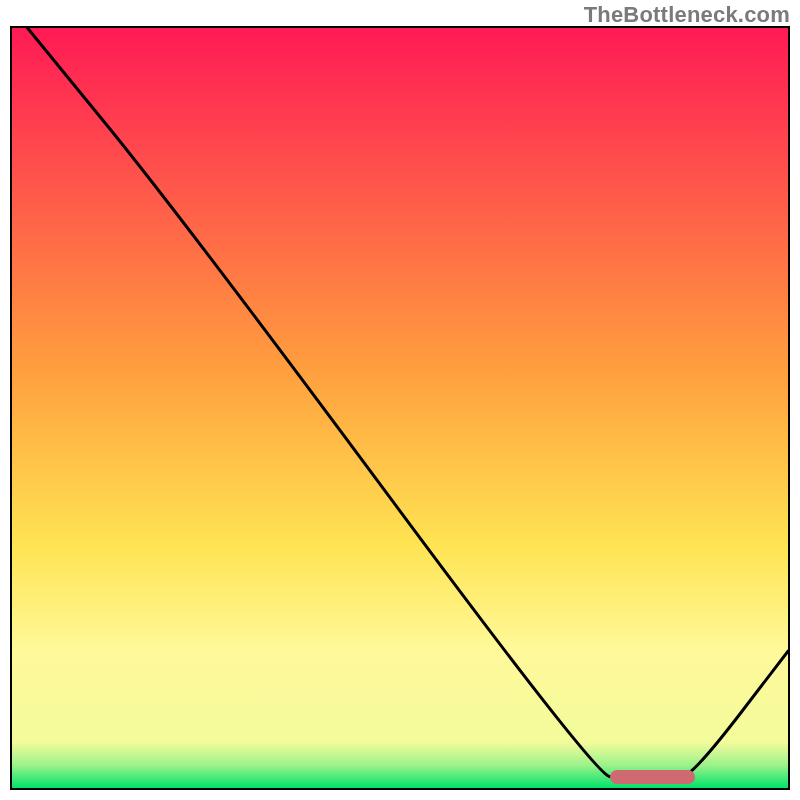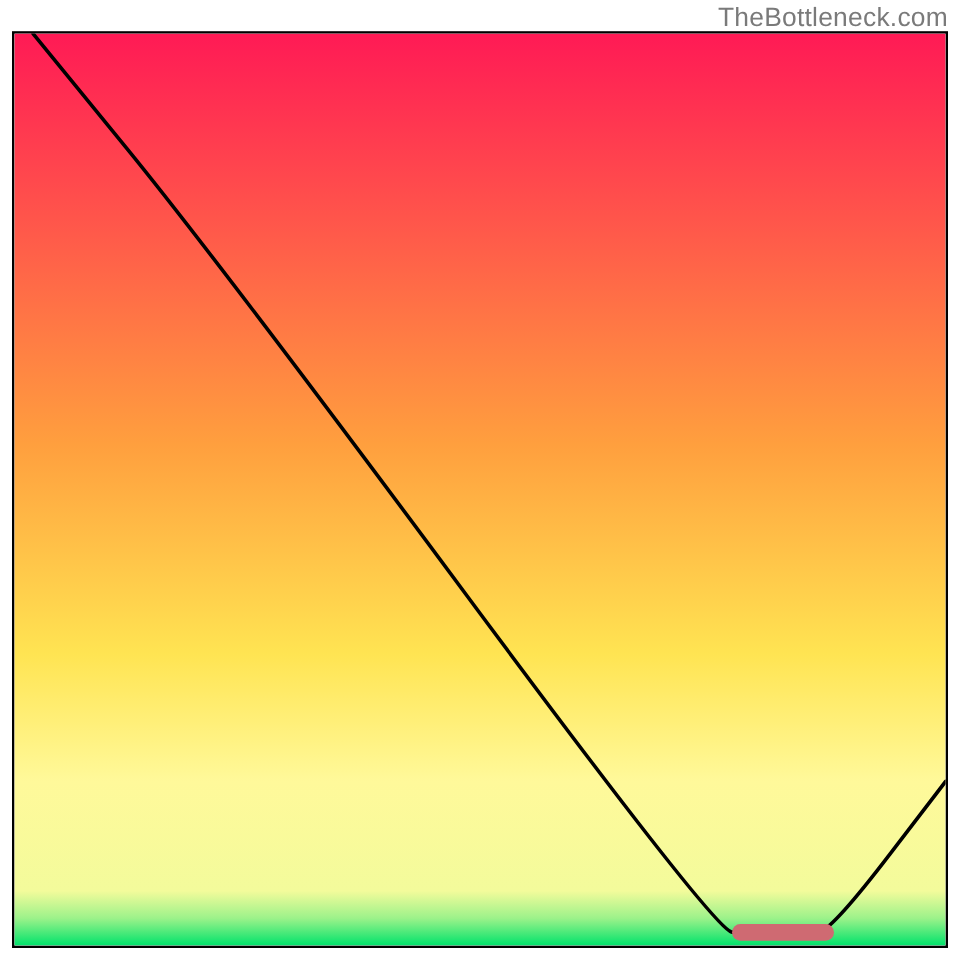--- a/index.html
+++ b/index.html
@@ -25,21 +25,21 @@
     left: 0;
     top: 0;
     width: 776px;
     height: 760px;
   }
   .watermark {
     position: absolute;
     top: 2px;
     right: 10px;
     font-size: 22px;
-    font-weight: 400;
+    font-weight: 700;
     color: #7a7a7a;
     letter-spacing: 0.2px;
   }
   .marker {
     position: absolute;
     height: 14px;
     background: #cf6a72;
     border-radius: 7px;
   }
 </style>

